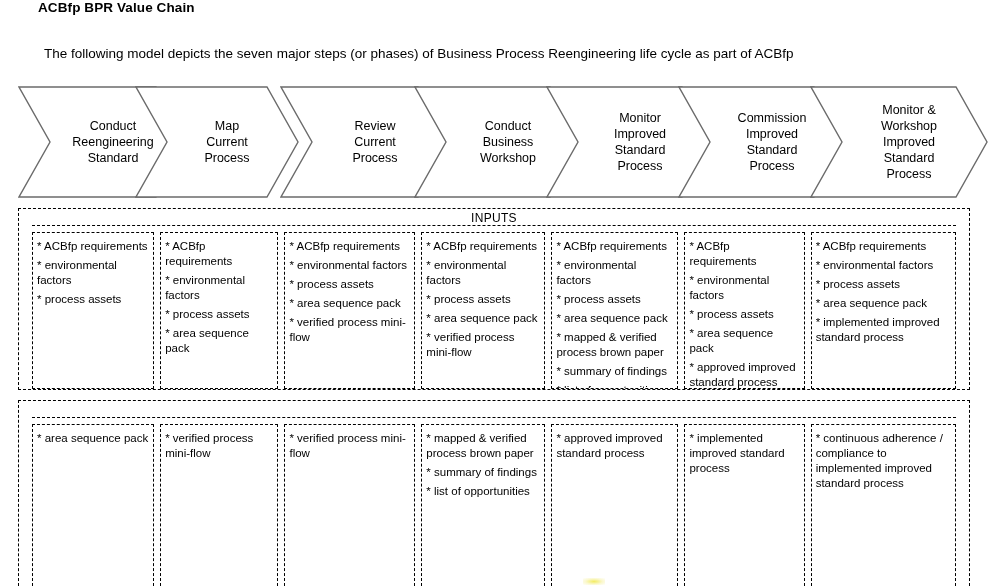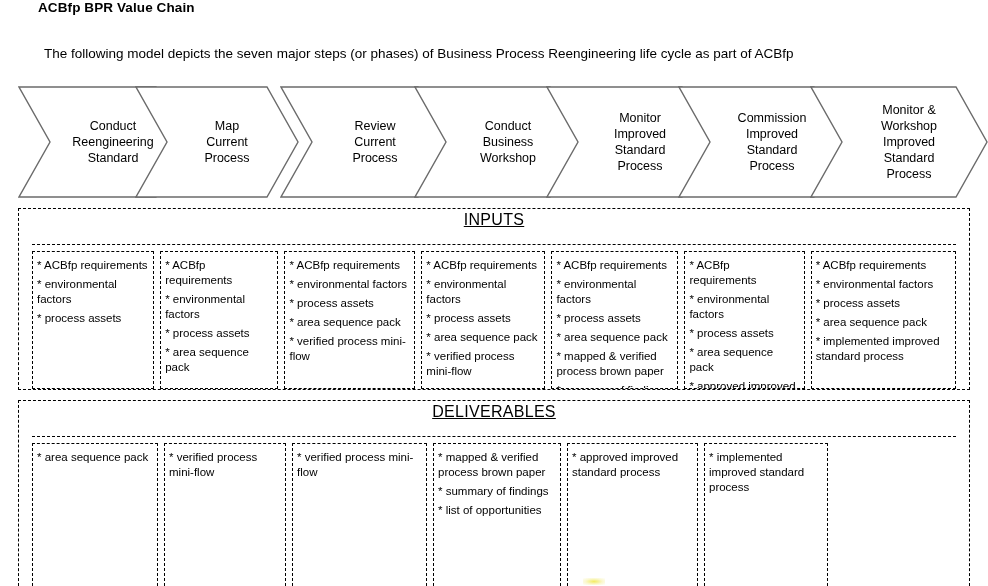--- a/index.html
+++ b/index.html
@@ -91,35 +91,33 @@
 
   #band-inputs { top: 208px; height: 182px; }
   #band-deliverables { top: 400px; height: 186px; border-bottom: none; }
 
   .band-title {
     position: absolute;
     top: 2px;
     left: 0;
     width: 100%;
     text-align: center;
-    font-size: 16px;
+    font-size: 12px;
     letter-spacing: 0.3px;
     background: #ffffff;
     z-index: 3;
-    text-decoration: underline;
   }
 
   .band-inner {
     position: absolute;
     left: 13px;
     right: 13px;
     top: 16px;
     bottom: 0;
     border-top: 1px dashed #000000;
-    margin-top: 19px;
   }
 
   .cols {
     position: absolute;
     left: 0;
     top: 6px;
     bottom: 0;
     right: 0;
     display: flex;
   }
@@ -298,21 +296,20 @@
             <div class="col-item">* environmental factors</div>
             <div class="col-item">* process assets</div>
             <div class="col-item">* area sequence pack</div>
             <div class="col-item">* implemented improved standard process</div>
           </div>
         </div>
     </div>
   </div>
 
   <div class="band" id="band-deliverables">
-    <div class="band-title">DELIVERABLES</div>
     <div class="band-inner">
       <div class="cols" id="deliverables-cols">
           <div class="col w0">
             <div class="col-item">* area sequence pack</div>
           </div>
           <div class="col w1">
             <div class="col-item">* verified process mini-flow</div>
           </div>
           <div class="col w2">
             <div class="col-item">* verified process mini-flow</div>
@@ -321,19 +318,22 @@
             <div class="col-item">* mapped &amp; verified process brown paper</div>
             <div class="col-item">* summary of findings</div>
             <div class="col-item">* list of opportunities</div>
           </div>
           <div class="col w4">
             <div class="col-item">* approved improved standard process</div>
           </div>
           <div class="col w5">
             <div class="col-item">* implemented improved standard process</div>
           </div>
+          <div class="col w6">
+            <div class="col-item">* continuous adherence / compliance to implemented improved standard process</div>
+          </div>
         </div>
     </div>
   </div>
 
   <div id="highlight-artifact"></div>
 
 </div>
 
 </body></html>

